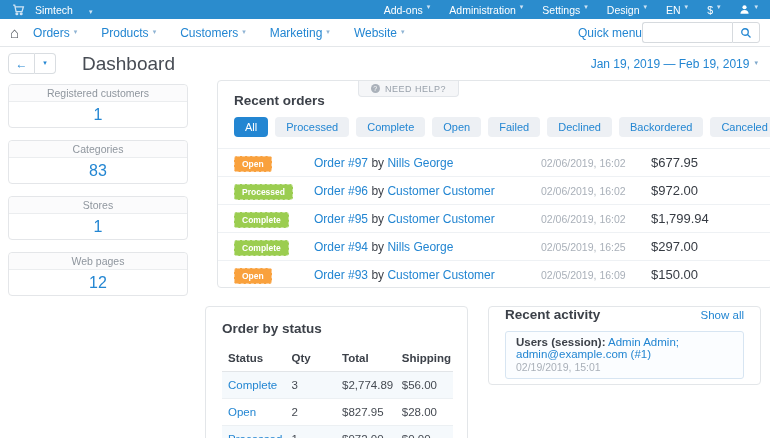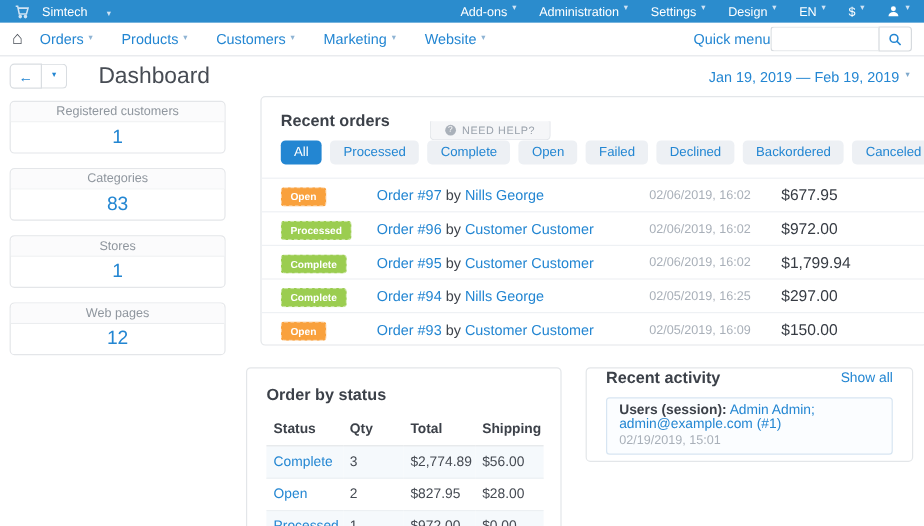--- a/index.html
+++ b/index.html
@@ -50,21 +50,21 @@
   .sidebar { position:absolute; left:8px; top:84px; width:180px; }
   .card { border:1px solid #e4e6e9; border-radius:4px; margin-bottom:12px; background:#fff; }
   .card-head { background:#fbfbfc; border-bottom:1px solid #ebedef; border-radius:4px 4px 0 0;
     text-align:center; font-size:10.5px; color:#8f969e; padding:2px 0; }
   .card-val { text-align:center; font-size:16px; color:var(--accent); line-height:25px; cursor:pointer; }
 
   
   .needhelp { position:absolute; left:358px; top:81px; height:16px; background:#f5f6f8;
     border:1px solid #e3e6ea; border-top:none; border-radius:0 0 4px 4px; display:flex;
     align-items:center; gap:5px; padding:0 12px; font-size:9px; letter-spacing:.5px;
-    color:#99a1ab; cursor:pointer; z-index:5;margin-top:20px; }
+    color:#99a1ab; cursor:pointer; z-index:5; }
   .qmark { width:9px; height:9px; border-radius:50%; background:#aab1ba; color:#fff;
     font-size:7px; display:flex; align-items:center; justify-content:center; }
 
   
   .orders-panel { left:217px; top:80px; width:556px; height:208px; padding-top:12px; }
   .orders-panel h2 { margin:0 16px; }
   .pills { display:flex; gap:7px; margin:9px 16px 0; }
   .pill { font-size:11px; color:var(--accent); background:#edf0f4; border-radius:4px;
     padding:4px 11px; cursor:pointer; white-space:nowrap; }
   .pill.active { background:var(--accent); color:#fff; }

